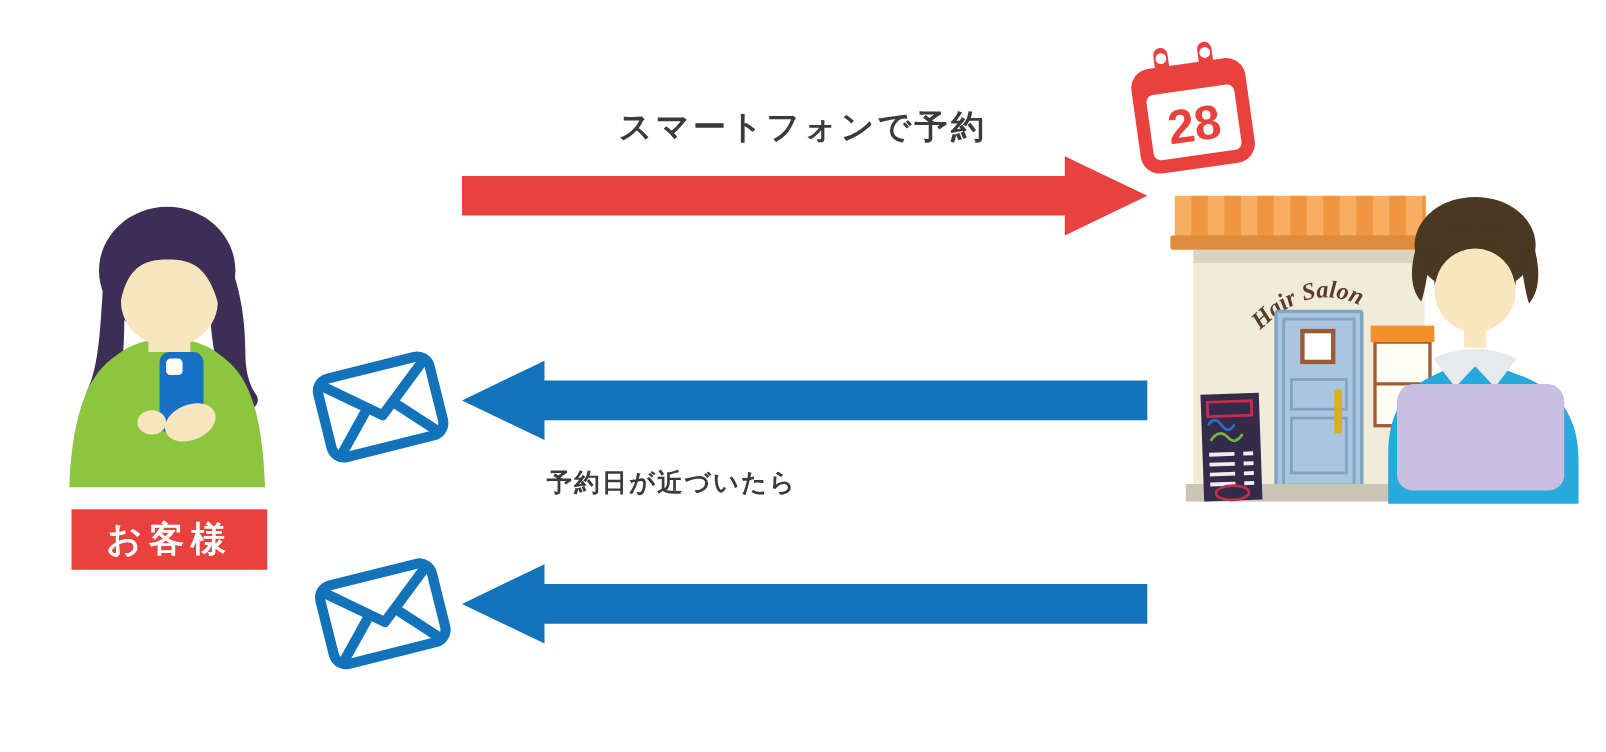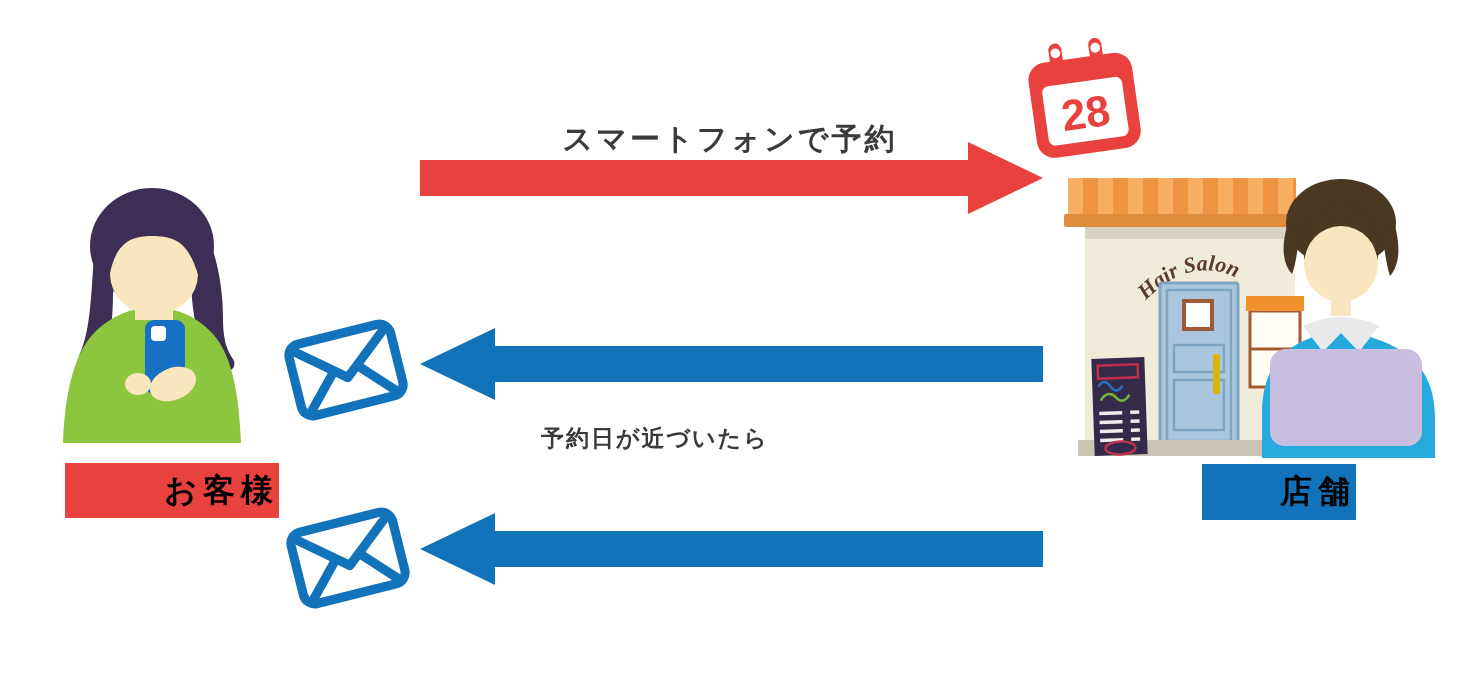--- a/index.html
+++ b/index.html
@@ -5,27 +5,26 @@
   html,body{margin:0;padding:0;background:#fff;}
   .canvas{
     position:relative;width:1460px;height:684px;background:#ffffff;overflow:hidden;
     font-family:"Liberation Sans","DejaVu Sans",sans-serif;
   }
   .abs{position:absolute;}
   .flow-label{
     color:#3a3a3a;font-weight:bold;font-size:30px;letter-spacing:3px;
     white-space:nowrap;
   }
-  .flow-label.centered{width:620px;text-align:center;margin-top:24px;}
-  .flow-label.small{font-size:23px;letter-spacing:2px;margin-left:44px;}
+  .flow-label.centered{width:620px;text-align:center;}
+  .flow-label.small{font-size:23px;letter-spacing:2px;}
   .actor-label{
-    color:#000000;font-weight:bold;text-align:center;
-    display:flex;align-items:center;justify-content:flex-end;
+    color:#ffffff;font-weight:bold;text-align:center;
+    display:flex;align-items:center;justify-content:center;
     letter-spacing:6px;
-    padding-left:36px;
   }
   .actor-label.customer{background:#E8413E;width:178px;height:55px;font-size:32px;}
   .actor-label.store{background:#1272BA;width:118px;height:56px;font-size:32px;}
   .rot-cal{transform:rotate(-8deg);}
   .rot-env{transform:rotate(-14deg);}
   svg{display:block;overflow:visible;}
 </style>
 </head>
 <body>
 
@@ -163,17 +162,14 @@
       <ellipse cx="281" cy="96" rx="37" ry="38" fill="#F9E6BE"></ellipse>
       <path d="M244,92 C244,46 258,38 281,38 C304,38 318,46 318,92 C310,60 298,54 281,54 C264,54 252,60 244,92 Z" fill="#4A3823"></path>
       <path d="M227,58 C221,80 223,96 232,106 C236,96 238,78 240,64 Z" fill="#4A3823"></path>
       <path d="M335,58 C341,80 339,98 330,108 C326,96 324,78 322,64 Z" fill="#4A3823"></path>
       <path d="M202,290 L202,245 C202,198 226,180 248,171 C258,166 268,164 281,164 C294,164 304,166 316,171 C352,183 375,205 375,250 L375,290 Z" fill="#26A9DC"></path>
       <path d="M243,158 C268,146 294,146 319,158 L299,184 L281,165 L263,184 Z" fill="#E8E9EB"></path>
       <path d="M226,181 L346,181 C355,181 362,188 362,197 L362,264 C362,272 355,278 347,278 L225,278 C217,278 210,272 210,264 L210,197 C210,188 217,181 226,181 Z" fill="#C7BEE0"></path>
     </g>
   </svg>
 
-  <div class="abs actor-label store" style="left:1202px;top:464px;">
-    <span>店舗</span>
-  </div>
 
 </div>
 
 </body></html>

